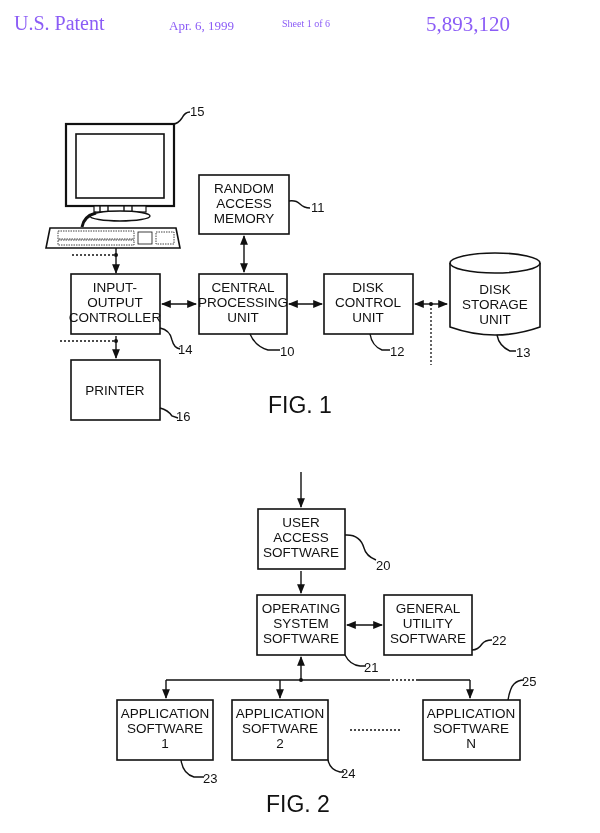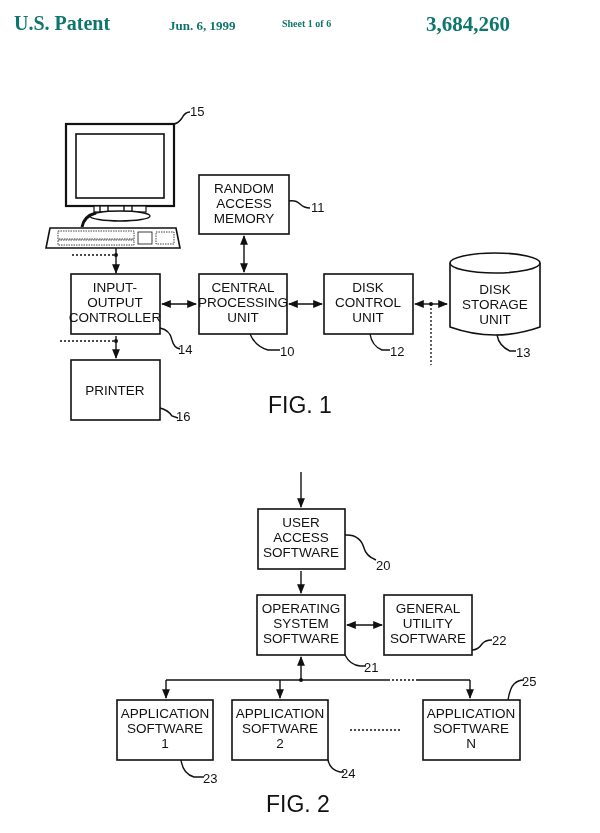--- a/index.html
+++ b/index.html
@@ -1,36 +1,36 @@
 <!DOCTYPE html>
 <html><head>
 <meta charset="utf-8">
 <style>
   html, body { margin:0; padding:0; background:#ffffff; }
   body { width:600px; height:833px; position:relative; overflow:hidden; font-family:"Liberation Sans", sans-serif; color:#111; }
-  .hdr { position:absolute; top:14px; font-family:"Liberation Serif", serif; font-weight:bold; color:#0f766e; white-space:nowrap; }
+  .hdr { position:absolute; top:14px; font-family:"Liberation Serif", serif; font-weight:normal; color:#8b5cf6; white-space:nowrap; }
   .hdr-left { left:14px; font-size:20px; top:12px; }
   .hdr-date { left:169px; font-size:13px; top:18px; }
   .hdr-sheet { left:282px; font-size:10px; top:18px; }
   .hdr-num { left:426px; font-size:21px; top:12px; }
   svg { position:absolute; left:0; top:0; }
   .box { fill:#fff; stroke:#111; stroke-width:1.6; }
   .ln { stroke:#111; stroke-width:1.4; fill:none; }
   .dash { stroke:#111; stroke-width:1.3; fill:none; stroke-dasharray:2 2; }
   .lbl { font-family:"Liberation Sans", sans-serif; font-size:13.5px; fill:#111; text-anchor:middle; }
   .ref { font-family:"Liberation Sans", sans-serif; font-size:13px; fill:#111; }
   .fig { font-family:"Liberation Sans", sans-serif; font-size:23px; fill:#111; }
 </style>
 </head>
 <body>
 
 <div class="hdr hdr-left">U.S. Patent</div>
-<div class="hdr hdr-date">Jun. 6, 1999</div>
+<div class="hdr hdr-date">Apr. 6, 1999</div>
 <div class="hdr hdr-sheet">Sheet 1 of 6</div>
-<div class="hdr hdr-num">3,684,260</div>
+<div class="hdr hdr-num">5,893,120</div>
 
 <svg width="600" height="833" viewBox="0 0 600 833">
   <defs>
     <marker id="ah" viewBox="0 0 10 10" refX="9" refY="5" markerWidth="7" markerHeight="7" orient="auto-start-reverse">
       <path d="M0,1 L10,5 L0,9 z" fill="#111"></path>
     </marker>
   </defs>
 
   <g>
     <rect x="66" y="124" width="108" height="82" fill="#fff" stroke="#111" stroke-width="2.2"></rect>

